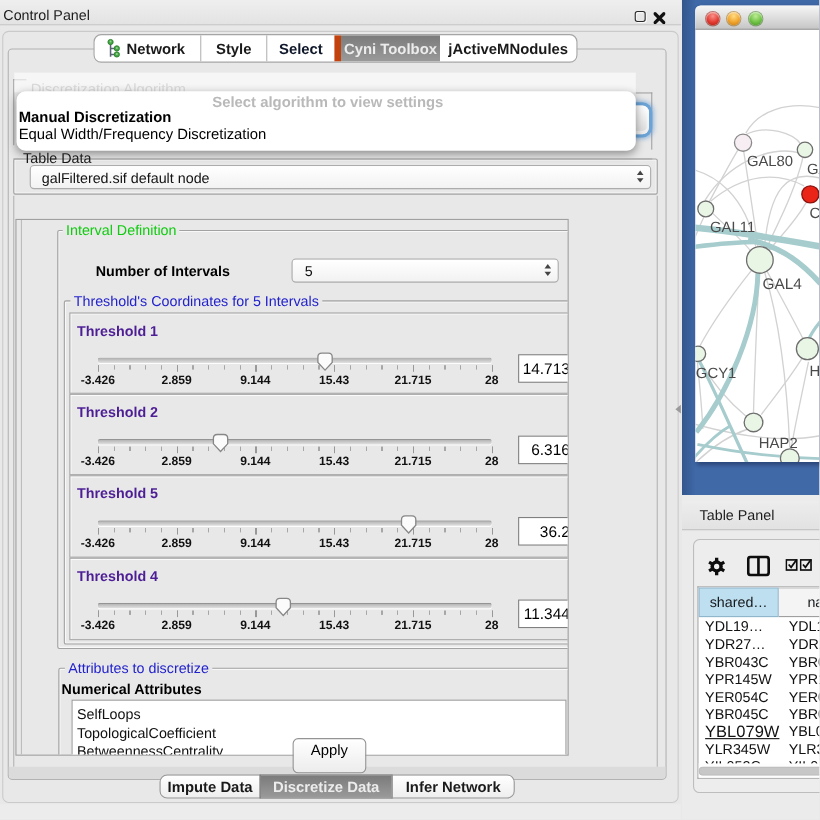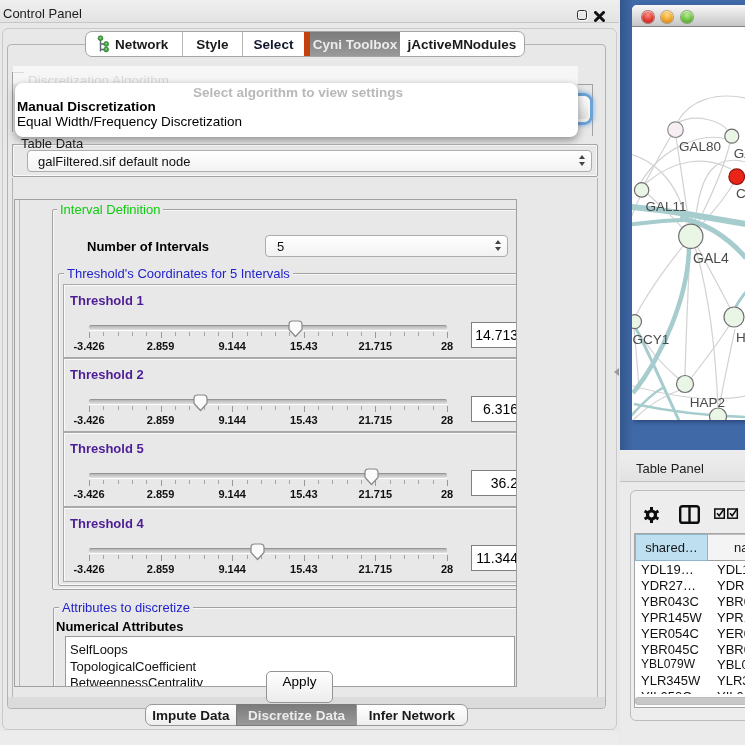--- a/index.html
+++ b/index.html
@@ -301,21 +301,21 @@
 <div style="position:absolute;left:6px;top:43.9px;font-size:13px;color:#111;white-space:nowrap;">YDR27…</div>
 <div style="position:absolute;left:82px;top:43.9px;font-size:13px;color:#111;white-space:nowrap;">YDR2</div>
 <div style="position:absolute;left:6px;top:59.8px;font-size:13px;color:#111;white-space:nowrap;">YBR043C</div>
 <div style="position:absolute;left:82px;top:59.8px;font-size:13px;color:#111;white-space:nowrap;">YBR0</div>
 <div style="position:absolute;left:6px;top:75.7px;font-size:13px;color:#111;white-space:nowrap;">YPR145W</div>
 <div style="position:absolute;left:82px;top:75.7px;font-size:13px;color:#111;white-space:nowrap;">YPR1</div>
 <div style="position:absolute;left:6px;top:91.6px;font-size:13px;color:#111;white-space:nowrap;">YER054C</div>
 <div style="position:absolute;left:82px;top:91.6px;font-size:13px;color:#111;white-space:nowrap;">YER0</div>
 <div style="position:absolute;left:6px;top:107.5px;font-size:13px;color:#111;white-space:nowrap;">YBR045C</div>
 <div style="position:absolute;left:82px;top:107.5px;font-size:13px;color:#111;white-space:nowrap;">YBR0</div>
-<div style="position:absolute;left:6px;top:123.4px;font-size:12px;color:#111;white-space:nowrap;">YBL079W</div>
+<div style="position:absolute;left:6px;top:123.4px;font-size:15px;color:#111;white-space:nowrap;text-decoration:underline;">YBL079W</div>
 <div style="position:absolute;left:82px;top:123.4px;font-size:13px;color:#111;white-space:nowrap;">YBL0</div>
 <div style="position:absolute;left:6px;top:139.3px;font-size:13px;color:#111;white-space:nowrap;">YLR345W</div>
 <div style="position:absolute;left:82px;top:139.3px;font-size:13px;color:#111;white-space:nowrap;">YLR3</div>
 <div style="position:absolute;left:6px;top:155.2px;font-size:13px;color:#111;white-space:nowrap;">YIL052C</div>
 <div style="position:absolute;left:82px;top:155.2px;font-size:13px;color:#111;white-space:nowrap;">YIL0</div>
   <div style="position:absolute;left:0px;top:160px;width:111px;height:15px;background:#fdfdfd;"></div>
   <div style="position:absolute;left:0px;top:162.5px;width:113px;height:8.5px;background:#c7c7c7;border-radius:4.5px 0 0 4.5px;box-shadow:inset 0 0 0 1px #bdbdbd;"></div>
 </div>
 
 </body></html>

